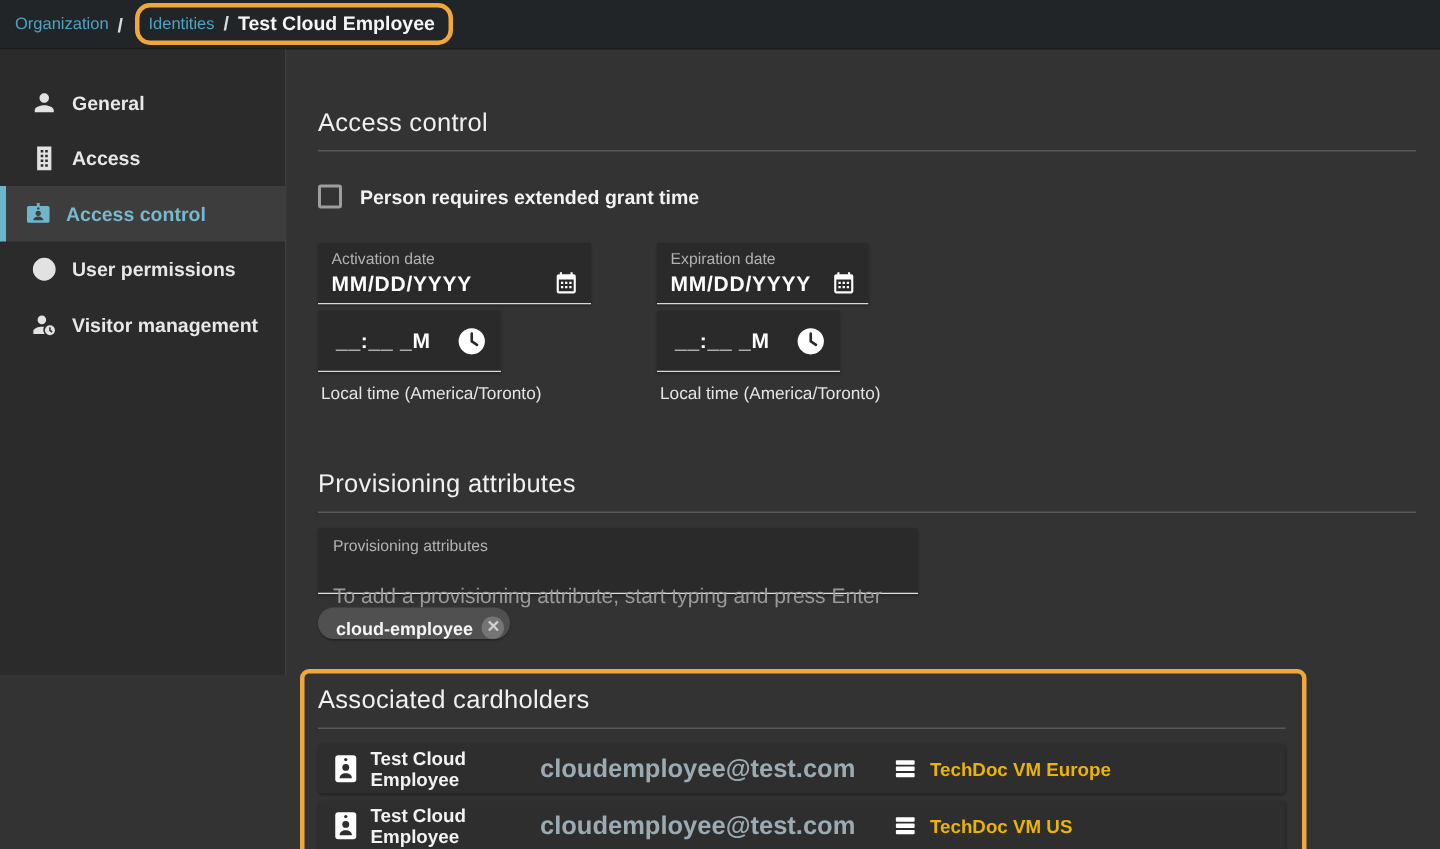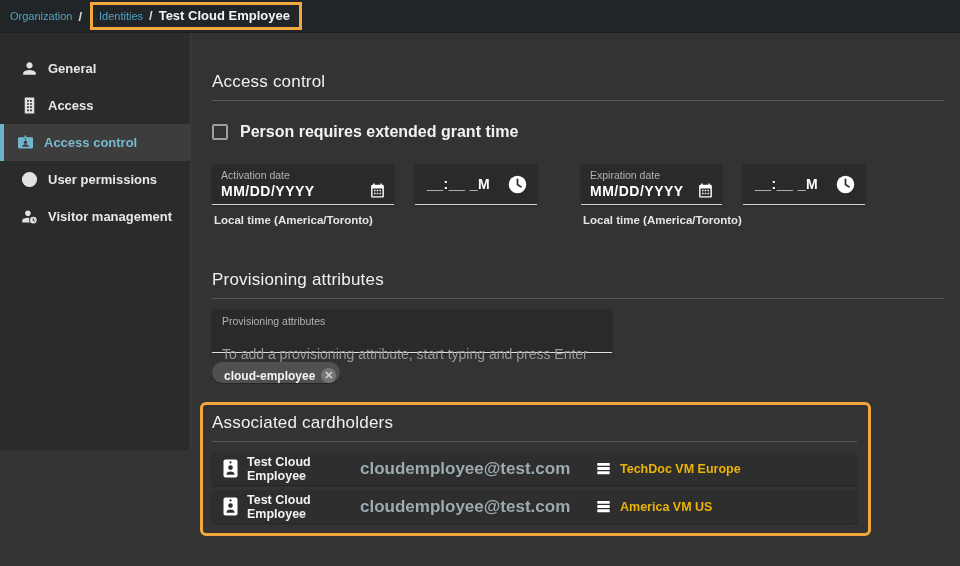--- a/index.html
+++ b/index.html
@@ -15,21 +15,21 @@
   .topbar {
     height:33px; background:#212528;
     display:flex; align-items:center;
     padding-left:10px; border-bottom:1px solid #1b1e20;
   }
   .crumb-link { color:#4fa3c2; font-size:11px; text-decoration:none; cursor:pointer; }
   .crumb-sep { color:#dcdcdc; font-size:13px; font-weight:700; margin:0 6px; }
   .crumb-current { color:#f5f5f5; font-size:13px; font-weight:700; }
   .crumb-highlight {
     display:inline-flex; align-items:center;
-    border:3px solid #f0a73c; border-radius:0;
+    border:3px solid #f0a73c; border-radius:10px;
     padding:3px 9px 4px 6px; margin-left:2px;
   }
 
   
   .layout { display:flex; height:417px; }
 
   
   .sidebar {
     width:191px; flex:0 0 191px; background:#2b2b2b;
     border-right:1px solid #3e3e3e; padding-top:17px;
@@ -52,40 +52,40 @@
   .main { flex:1; padding:39px 0 0 21px; }
   .sec-title { font-size:17px; font-weight:400; color:#f0f0f0; letter-spacing:.2px; }
   .sec-rule { border:none; border-top:1px solid #585858; margin:8px 16px 0 0; }
 
   
   .chk-row { display:flex; align-items:center; margin-top:22px; }
   .checkbox {
     width:16px; height:16px; border:2px solid #9e9e9e; border-radius:2px;
     background:transparent; cursor:pointer; flex:0 0 16px;
   }
-  .chk-lbl { font-size:16px; font-weight:700; color:#f2f2f2; margin-left:12px; }
+  .chk-lbl { font-size:13px; font-weight:700; color:#f2f2f2; margin-left:12px; }
 
   
   .field-row { display:flex; margin-top:23px; gap:44px; }
-  .field-group .boxes { display:flex; gap:21px; }
+  .field-group .boxes { display:flex; gap:4px;flex-direction:column; }
   .input-box {
     background:#2a2a2a; height:41px; border-bottom:1px solid #d8d8d8;
     border-radius:2px 2px 0 0; cursor:text; position:relative;
     box-shadow:0 1px 2px rgba(0,0,0,.25);
   }
   .date-box { width:182px; padding:5px 8px 0 9px; }
   .date-box.narrow { width:141px; }
   .time-box { width:122px; display:flex; align-items:center; padding:0 9px 0 12px; }
   .f-label { font-size:10.5px; color:#b2b2b2; display:block; }
   .f-value-row { display:flex; align-items:center; justify-content:space-between; margin-top:1px; }
   .f-placeholder { font-size:14px; font-weight:600; color:#ffffff; letter-spacing:.5px; }
   .cal-ic svg { width:17px; height:17px; fill:#ffffff; display:block; }
   .clk-ic { margin-left:auto; }
   .clk-ic svg { width:21px; height:21px; display:block; }
-  .tz-note { font-size:11.5px; font-weight:700; color:#e4e4e4; margin-top:9px; padding-left:2px; }
+  .tz-note { font-size:11.5px; font-weight:400; color:#e4e4e4; margin-top:9px; padding-left:2px; }
 
   
   .prov-sec { margin-top:44px; }
   .prov-input {
     width:400px; height:44px; background:#2a2a2a; margin-top:10px;
     border-bottom:1px solid #e2e2e2; border-radius:2px 2px 0 0;
     padding:6px 10px 0 10px; cursor:text; box-shadow:0 1px 2px rgba(0,0,0,.25);
   }
   .prov-ph { font-size:14px; color:#9a9a9a; display:block; margin-top:19px; }
   .chip {
@@ -312,20 +312,20 @@
           </span>
           <span class="ch-name">Test Cloud Employee</span>
           <span class="ch-email">cloudemployee@test.com</span>
           <span class="srv-ic">
             <svg viewBox="0 0 24 24">
                 <rect x="2" y="3" width="20" height="4.6" rx="1"></rect>
                 <rect x="2" y="9.7" width="20" height="4.6" rx="1"></rect>
                 <rect x="2" y="16.4" width="20" height="4.6" rx="1"></rect>
               </svg>
           </span>
-          <span class="ch-system">America VM US</span>
+          <span class="ch-system">TechDoc VM US</span>
         </div>
 
       </div>
     </div>
 
   </div>
 </div>
 
 </body></html>

